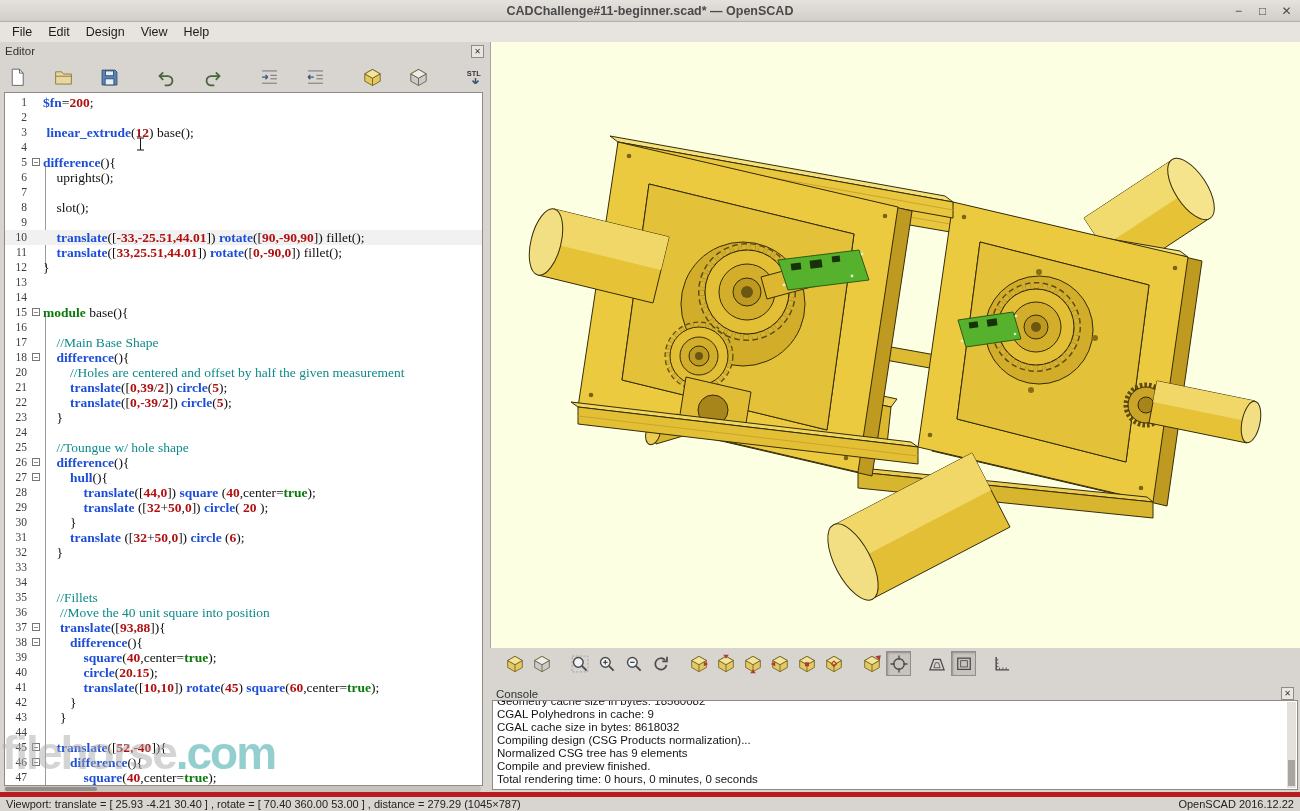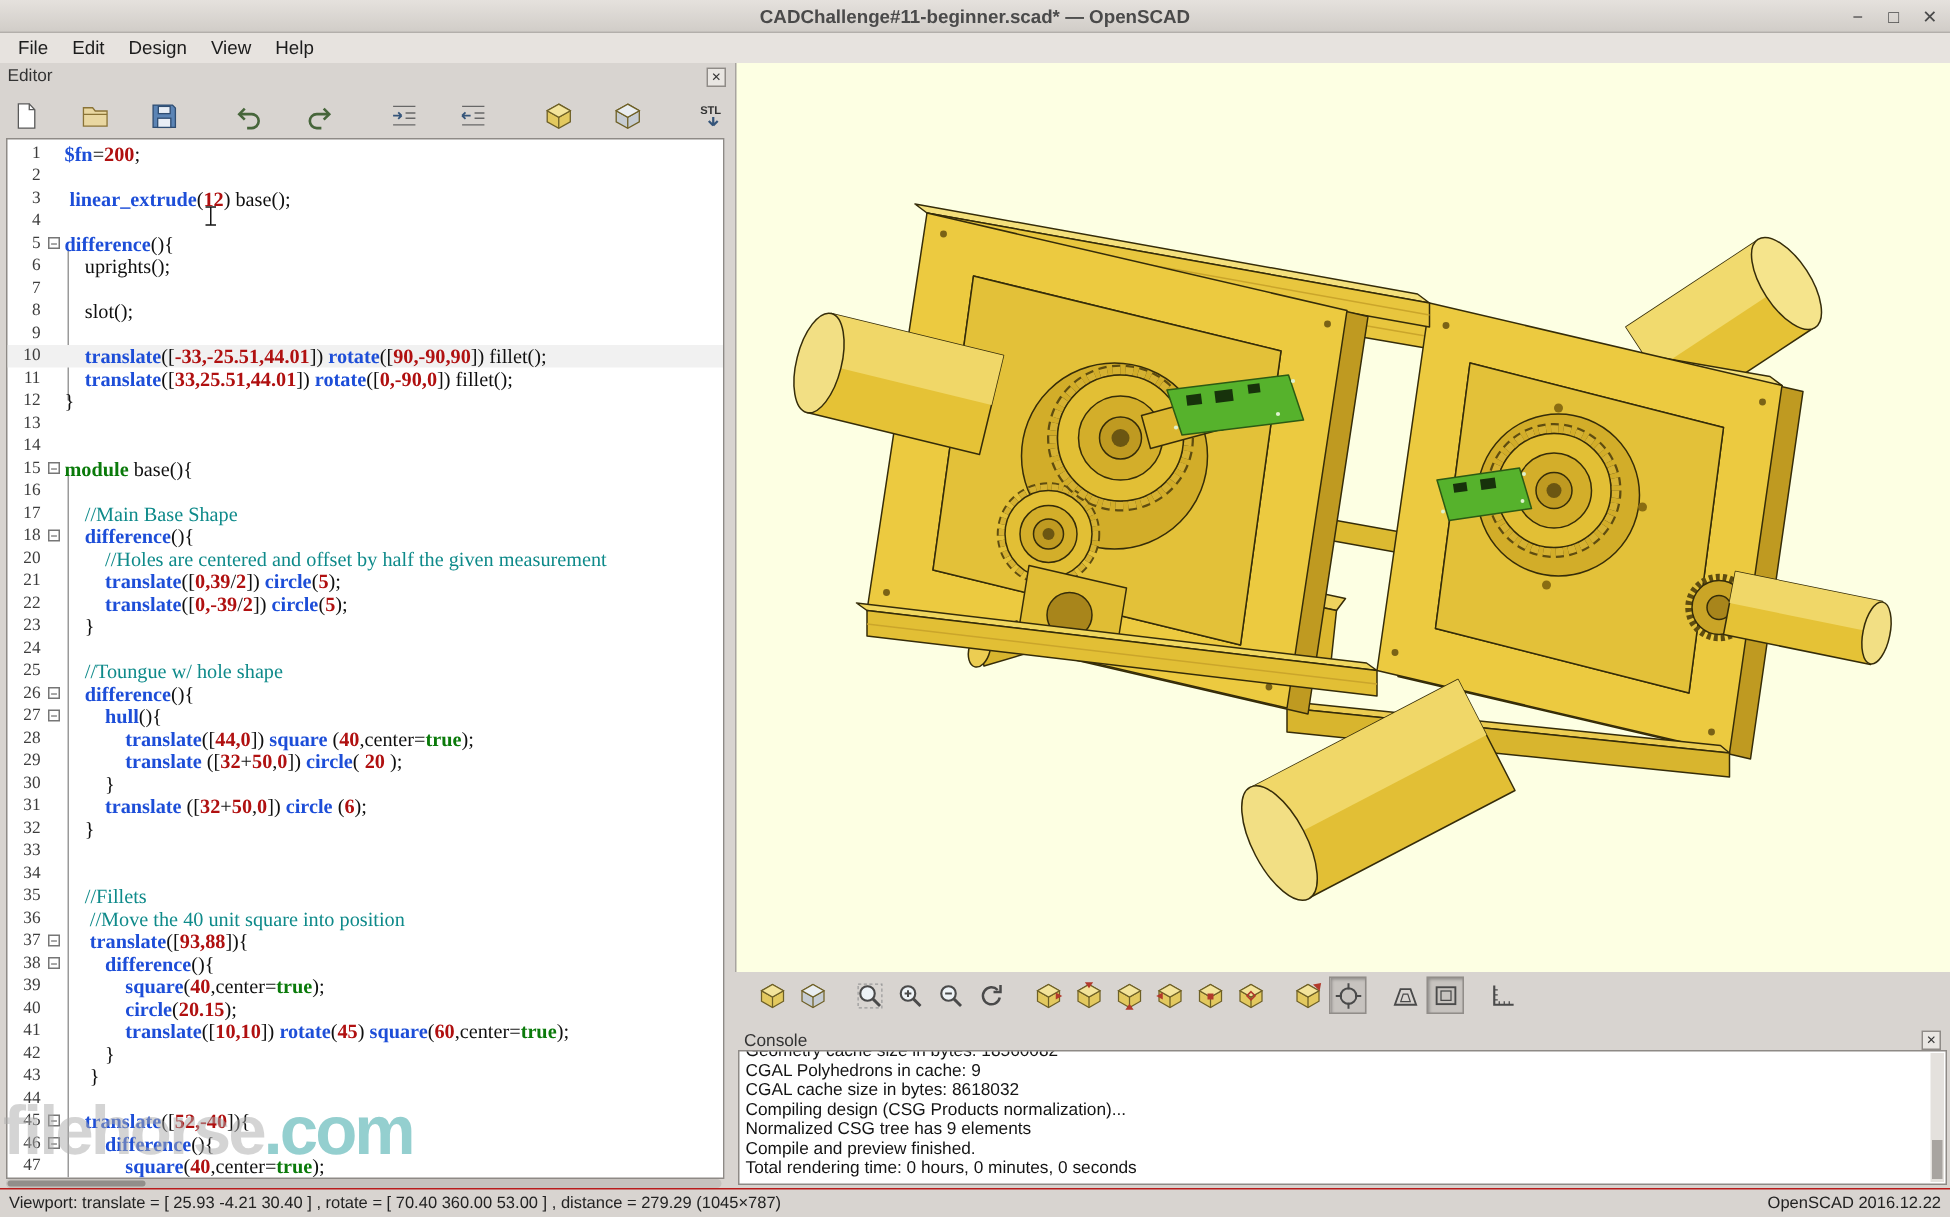--- a/index.html
+++ b/index.html
@@ -75,21 +75,21 @@
     font-size:11.5px;color:#333}
   .console-body{position:absolute;left:492px;top:700px;width:806px;height:90px;background:#fff;
     border:1px solid #8e8a86;overflow:hidden;box-sizing:border-box}
   #console-lines{margin-top:-6px}
   .console-line{font-size:11.5px;line-height:13px;color:#141414;padding-left:4px;white-space:pre}
   .vscroll{position:absolute;right:1px;top:1px;width:9px;height:86px;background:#e4e1dd}
   .vthumb{position:absolute;left:1px;bottom:2px;width:7px;height:26px;background:#a8a4a0}
 
   
   .statusbar{position:absolute;left:0;top:792px;width:1300px;height:19px;background:#d8d4d0;
-    border-top:1px solid #b91c1c;display:flex;align-items:center;justify-content:space-between;
+    border-top:5px solid #b91c1c;display:flex;align-items:center;justify-content:space-between;
     padding:0 6px;box-sizing:border-box;font-size:11px;color:#222}
 
   
   .watermark{position:absolute;left:2px;top:726px;font-size:46px;font-weight:bold;
     letter-spacing:-2px;color:rgba(170,170,170,.5);z-index:20;pointer-events:none;line-height:1.2}
   .watermark .wm2{color:rgba(0,140,140,.42)}
 </style>
 </head>
 <body>
 

